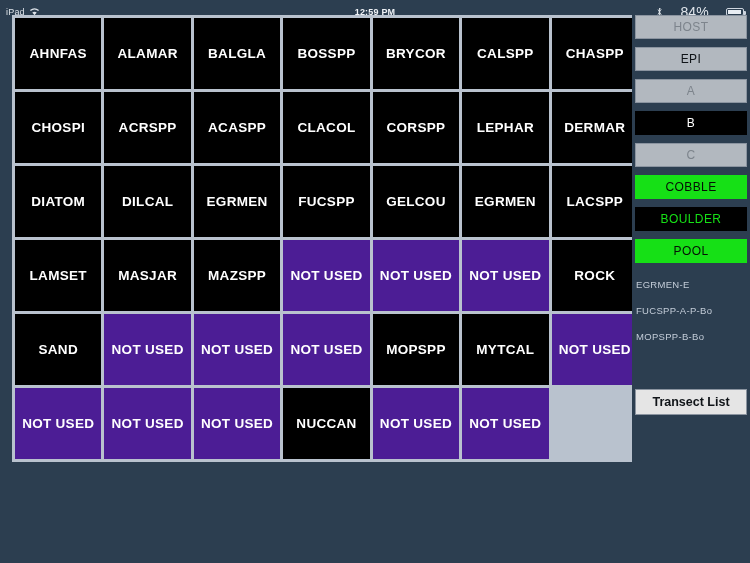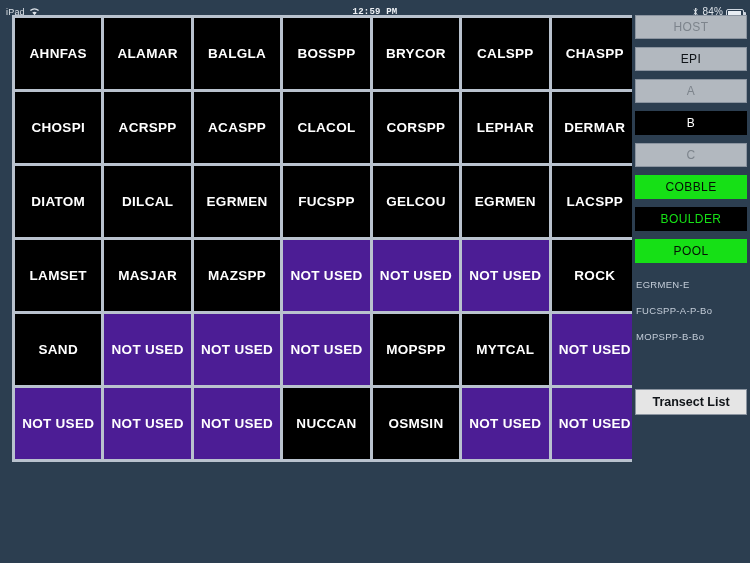--- a/index.html
+++ b/index.html
@@ -14,25 +14,25 @@
   
   #status-bar {
     position: absolute; left: 0; top: 0; width: 750px; height: 23px;
     background: #2c3e50;
     display: flex; align-items: center;
     color: #dfe4ea; font-size: 9px; letter-spacing: .2px;
   }
   #status-left { display: flex; align-items: center; gap: 4px; padding-left: 6px; }
   #status-center {
     position: absolute; left: 0; right: 0; text-align: center;
-    font-size: 9px; font-weight: bold; color: #eef1f5; font-family: Liberation Mono, monospace;
+    font-size: 9px; font-weight: bold; color: #eef1f5;
   }
   #status-right {
-    position: absolute; right: 6px; display: flex; align-items: flex-end; gap: 3px;
-    font-size: 10px;
+    position: absolute; right: 6px; display: flex; align-items: center; gap: 17px;
+    font-size: 14px;
   }
   .batt-shell {
     width: 18px; height: 8px; border: 1px solid #cfd6e0; border-radius: 2px;
     position: relative; display: inline-block;
   }
   .batt-shell::after {
     content: ""; position: absolute; right: -3px; top: 2px;
     width: 2px; height: 4px; background: #cfd6e0; border-radius: 0 1px 1px 0;
   }
   .batt-fill { position: absolute; left: 1px; top: 1px; bottom: 1px; width: 13px; background: #e8edf3; }
@@ -148,21 +148,20 @@
     <div class="cell unused">NOT USED</div>
     <div class="cell unused">NOT USED</div>
     <div class="cell unused">NOT USED</div>
     <div class="cell used">MOPSPP</div>
     <div class="cell used">MYTCAL</div>
     <div class="cell unused">NOT USED</div>
     <div class="cell unused">NOT USED</div>
     <div class="cell unused">NOT USED</div>
     <div class="cell unused">NOT USED</div>
     <div class="cell used">NUCCAN</div>
-    <div class="cell used">OSMSIN</div>
     <div class="cell unused">NOT USED</div>
     <div class="cell unused">NOT USED</div>
   </div>
 
 <div id="sidebar">
   <div id="sidebar-buttons">
       <div class="side-btn gray-dim">HOST</div>
       <div class="side-btn gray-on">EPI</div>
       <div class="side-btn gray-dim">A</div>
       <div class="side-btn black-on">B</div>

